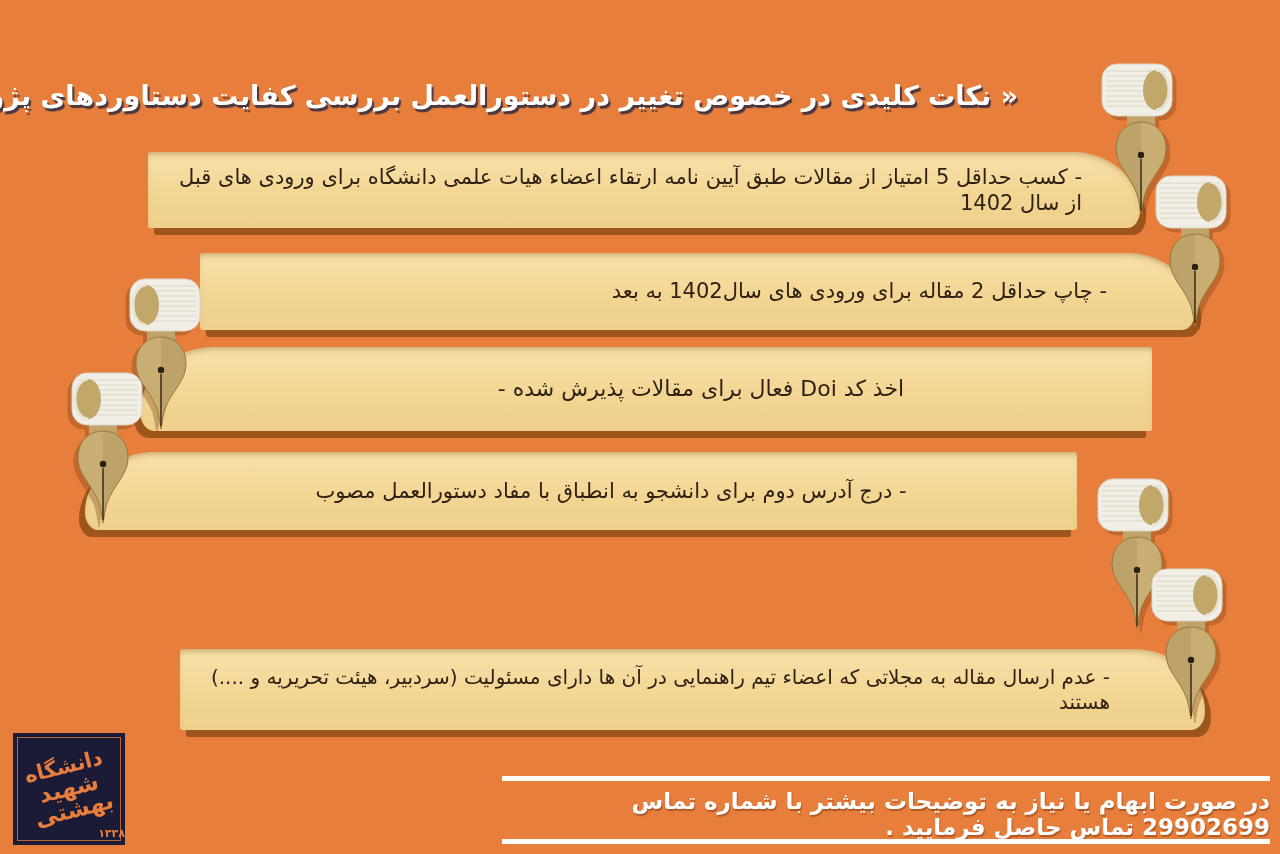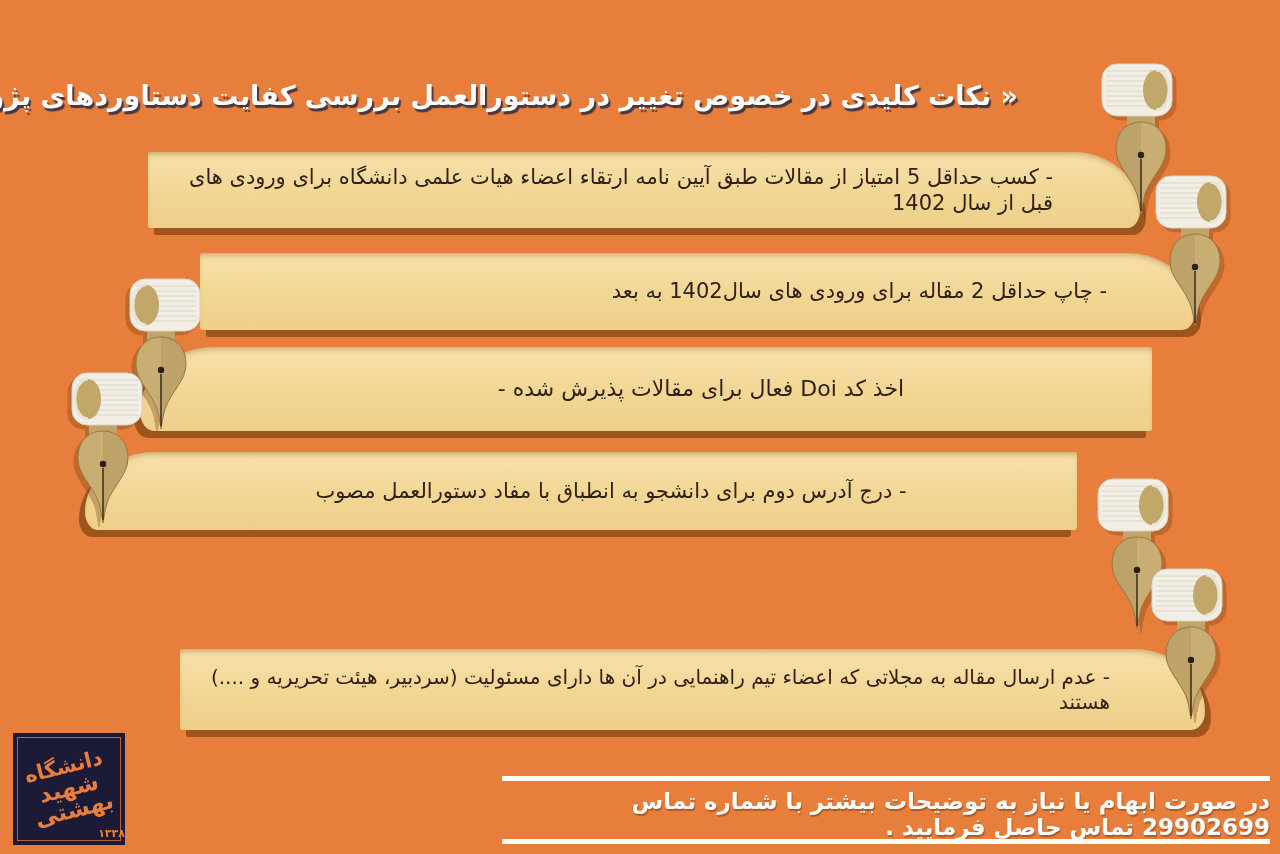--- a/index.html
+++ b/index.html
@@ -32,21 +32,21 @@
     border-top-right-radius:3px;border-bottom-right-radius:3px;
     filter:drop-shadow(-6px 7px 0 rgba(154,83,26,0.95));
   }
   .banner-text{
     width:100%;color:#2F2114;font-size:21px;line-height:1.25;
   }
   .align-right{text-align:right;}
   .align-center{text-align:center;}
 
   .b1{left:148px;top:152px;width:992px;height:76px;}
-  .b1 .banner-text{padding-right:87px;padding-left:30px;}
+  .b1 .banner-text{padding-right:58px;padding-left:30px;}
   .b2{left:200px;top:253px;width:995px;height:77px;}
   .b2 .banner-text{padding-right:88px;padding-left:28px;}
   .b3{left:140px;top:347px;width:1012px;height:84px;}
   .b3 .banner-text{padding-left:185px;padding-right:75px;font-size:22px;}
   .b4{left:85px;top:452px;width:992px;height:78px;}
   .b4 .banner-text{padding-left:120px;padding-right:60px;}
   .b5{left:125px;top:554px;width:1020px;height:76px;}
   .b5 .banner-text{padding-right:62px;padding-left:30px;}
   .b6{left:180px;top:649px;width:1025px;height:81px;}
   .b6 .banner-text{padding-right:95px;padding-left:13px;font-size:20px;}

